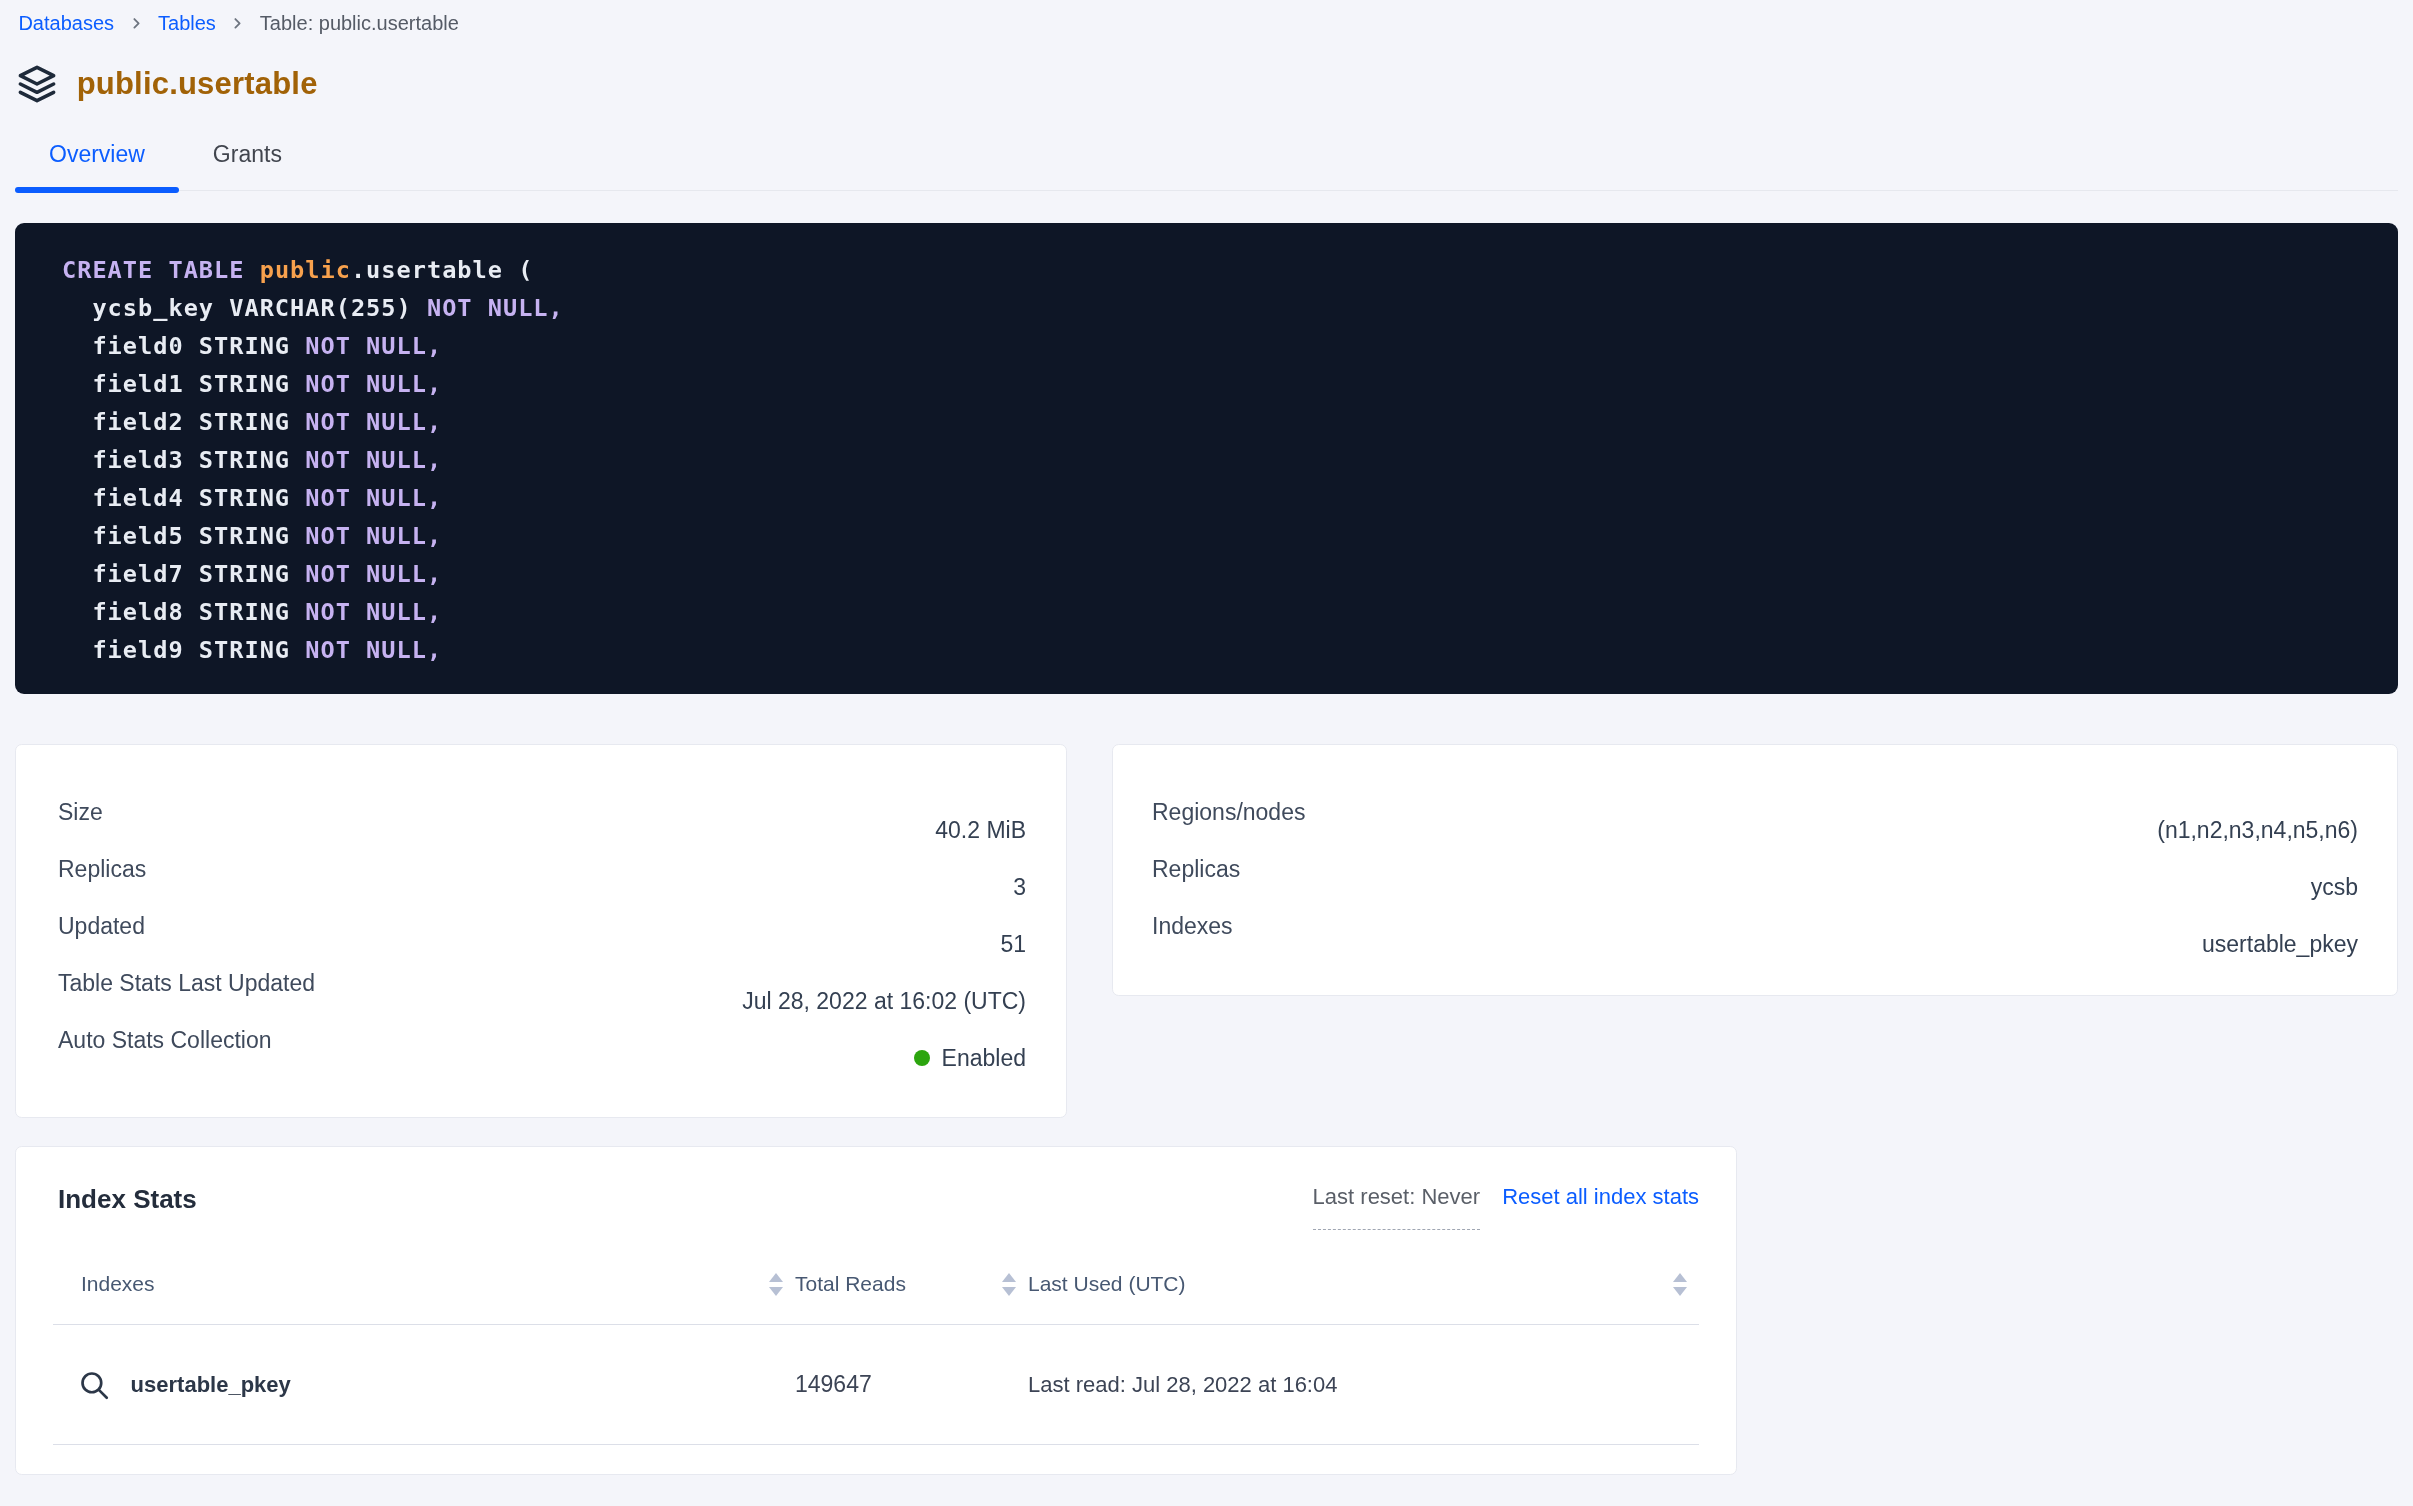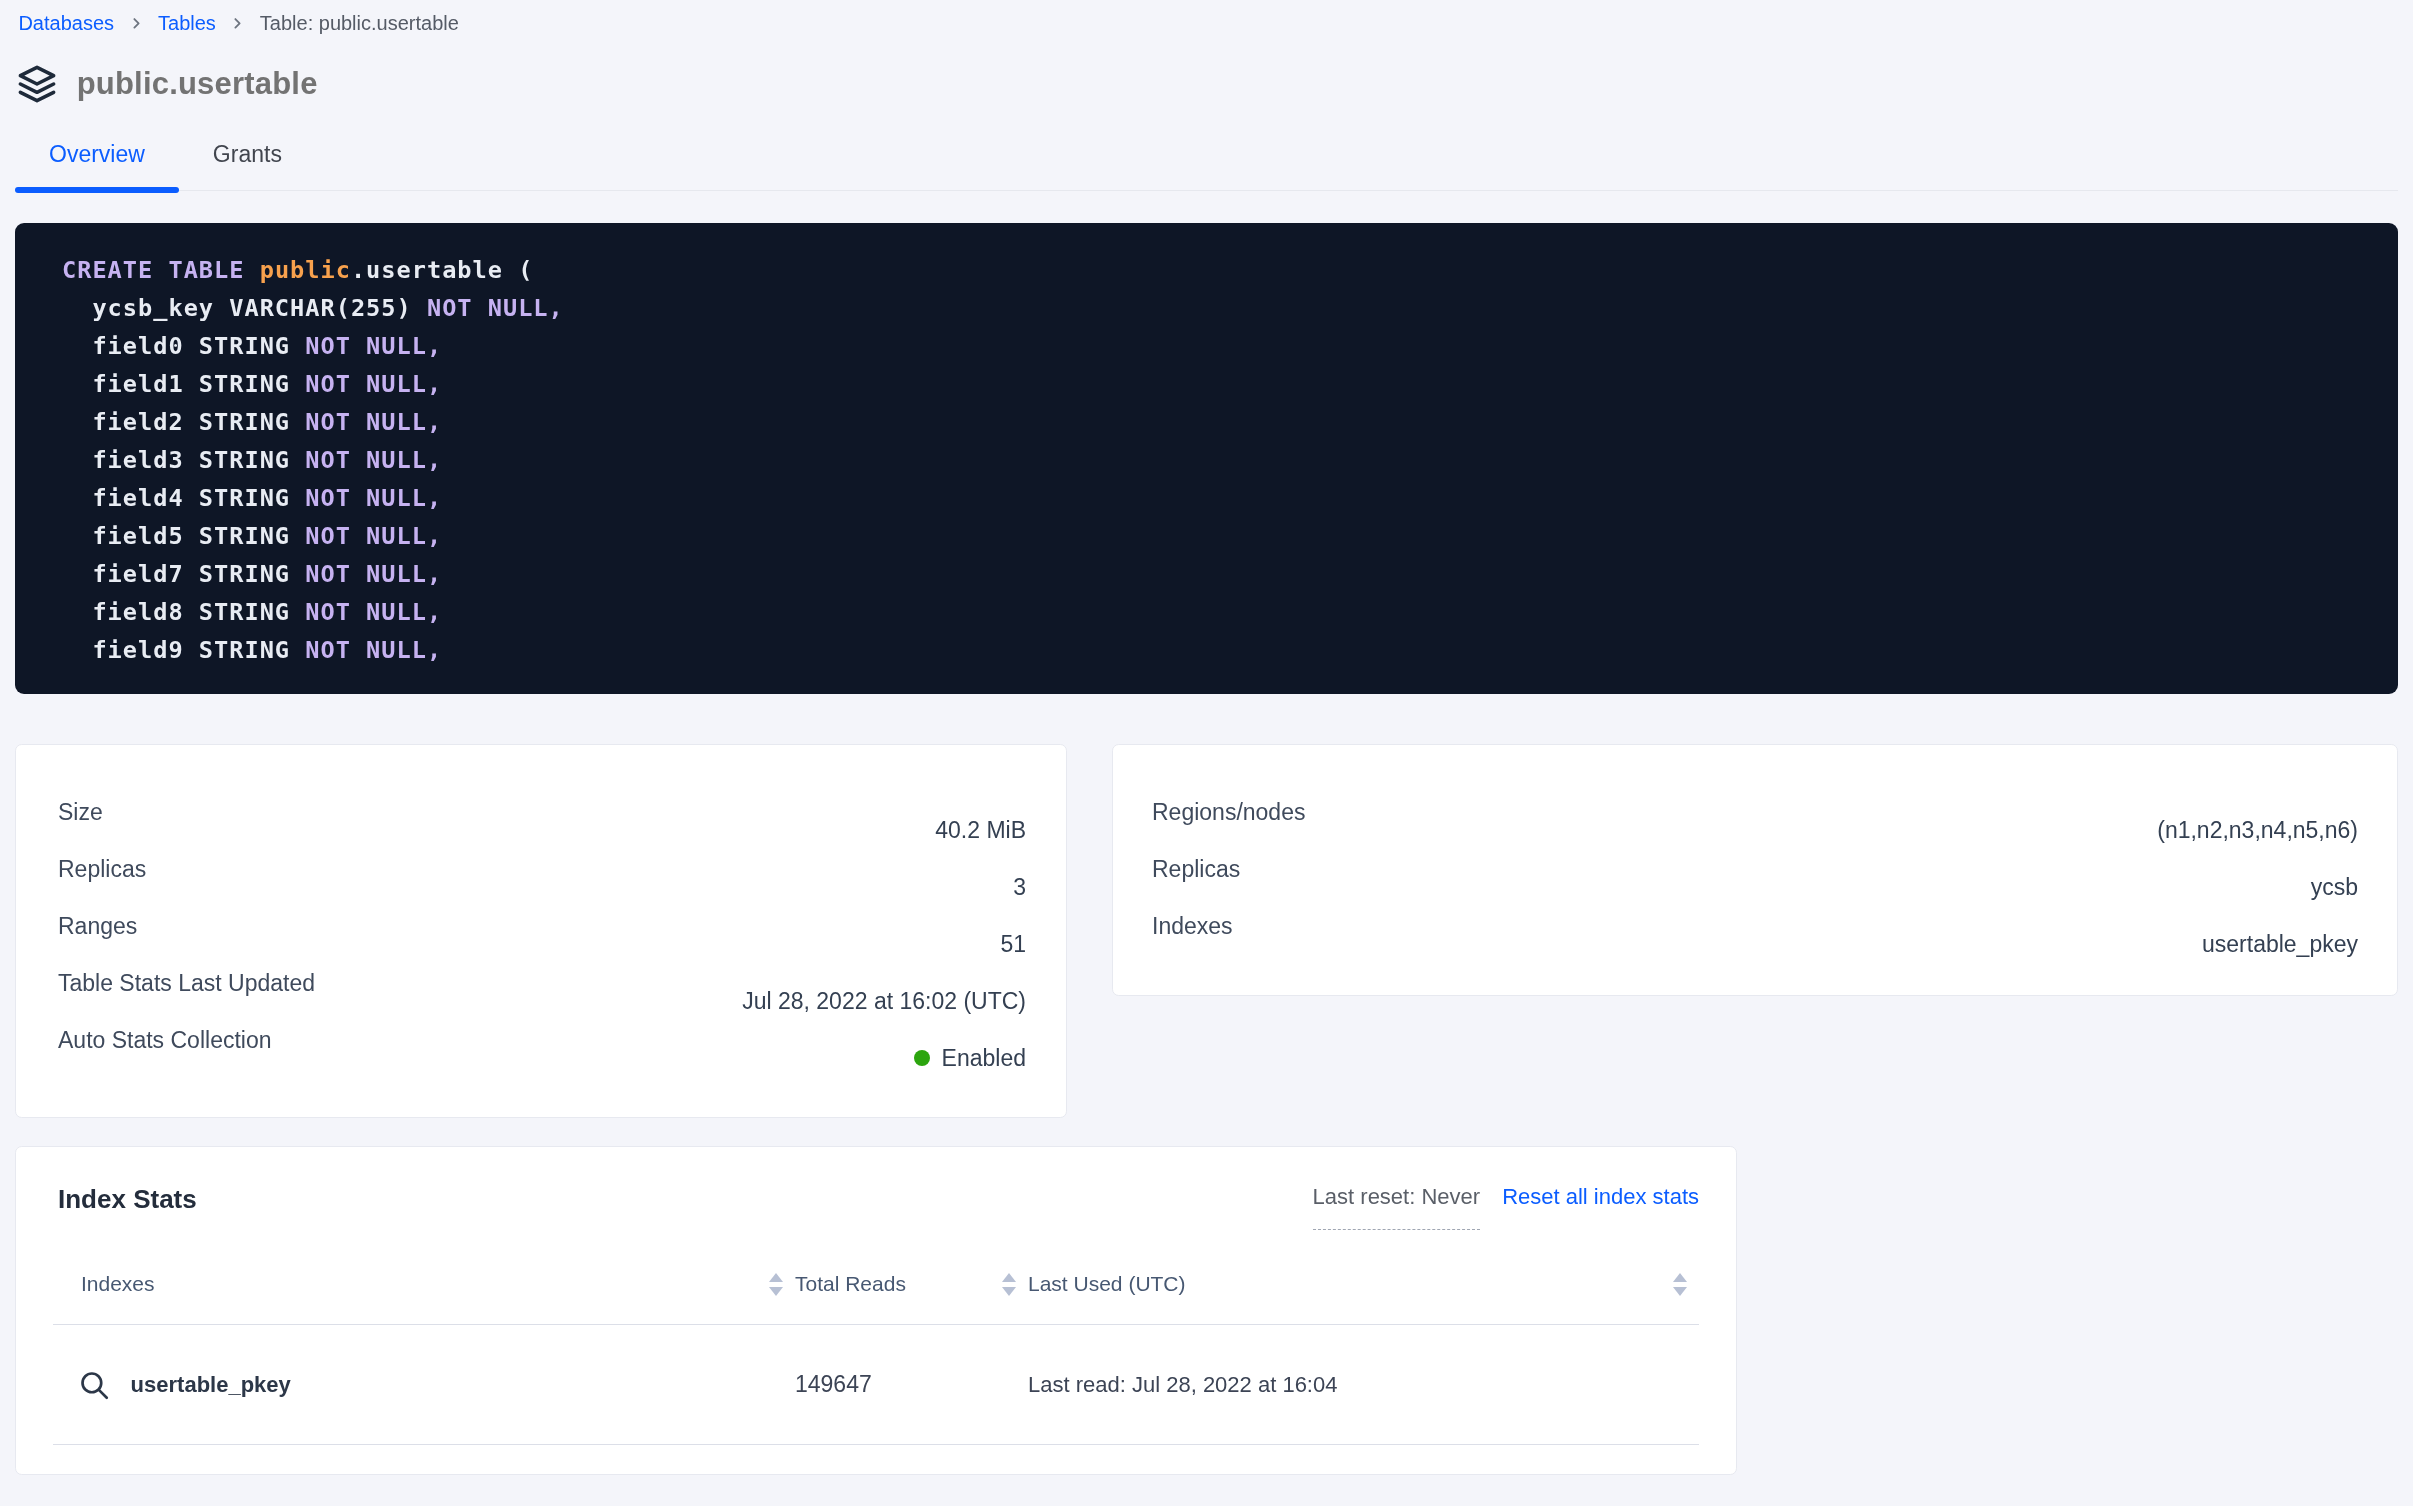--- a/index.html
+++ b/index.html
@@ -26,21 +26,21 @@
   .page{padding:0 15px;}
 
   
   .breadcrumb{display:flex;align-items:center;gap:13.5px;padding:11.8px 3.4px 0 3.4px;font-size:20px;}
   .crumb-link{color:var(--link-blue);text-decoration:none;cursor:pointer;}
   .crumb-current{color:#555B66;}
   .crumb-sep{display:flex;align-items:center;color:#6E7580;}
 
   
   .title-row{display:flex;align-items:center;gap:20px;margin:29px 0 0 1.7px;}
-  .title-row h1{margin:0;font-size:31px;font-weight:700;color:#737373;letter-spacing:0.2px;}
+  .title-row h1{margin:0;font-size:31px;font-weight:700;color:#a16207;letter-spacing:0.2px;}
 
   
   .tabs{display:flex;margin-top:37px;border-bottom:1.7px solid #E6E8EE;}
   .tab{position:relative;padding:0 34px 22px 34px;font-size:23px;color:#41454E;cursor:pointer;}
   .tab.active{color:var(--link-blue);font-weight:400;}
   .tab.active::after{
     content:"";position:absolute;left:0;right:0;bottom:-3.4px;height:5.9px;
     border-radius:3.4px;background:var(--link-blue);
   }
 
@@ -153,21 +153,21 @@
     <div class="card left">
       <div class="stat-row">
         <span class="stat-label">Size</span>
         <span class="stat-value">40.2 MiB</span>
       </div>
       <div class="stat-row">
         <span class="stat-label">Replicas</span>
         <span class="stat-value">3</span>
       </div>
       <div class="stat-row">
-        <span class="stat-label">Ranges</span>
+        <span class="stat-label">Updated</span>
         <span class="stat-value">51</span>
       </div>
       <div class="stat-row">
         <span class="stat-label">Table Stats Last Updated</span>
         <span class="stat-value">Jul 28, 2022 at 16:02 (UTC)</span>
       </div>
       <div class="stat-row">
         <span class="stat-label">Auto Stats Collection</span>
         <span class="stat-value">
           <span class="dot"></span>

